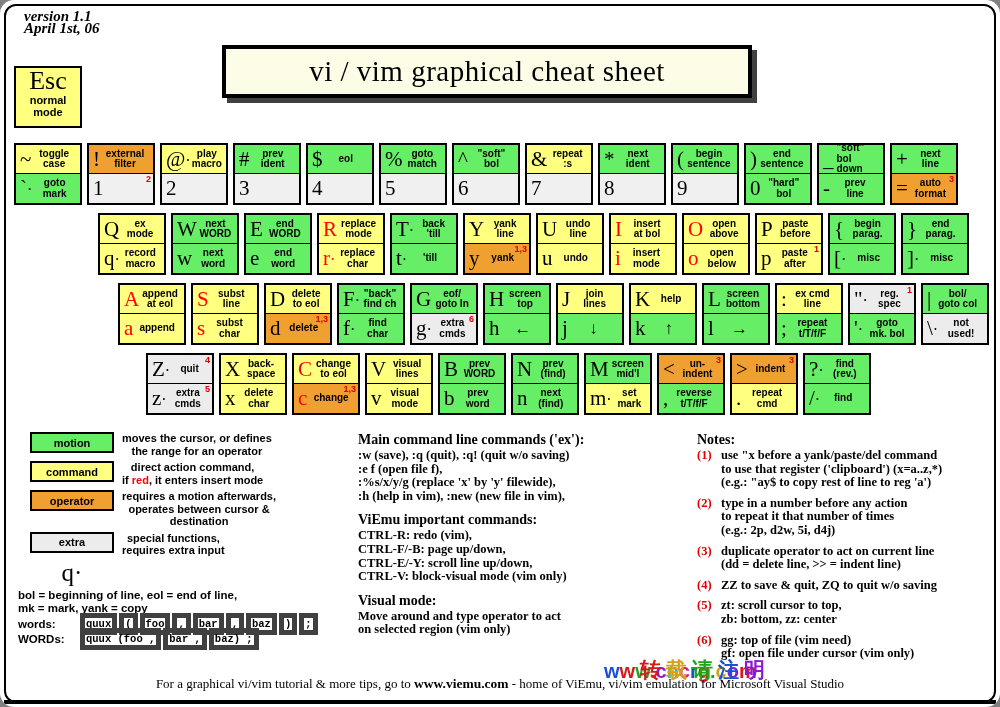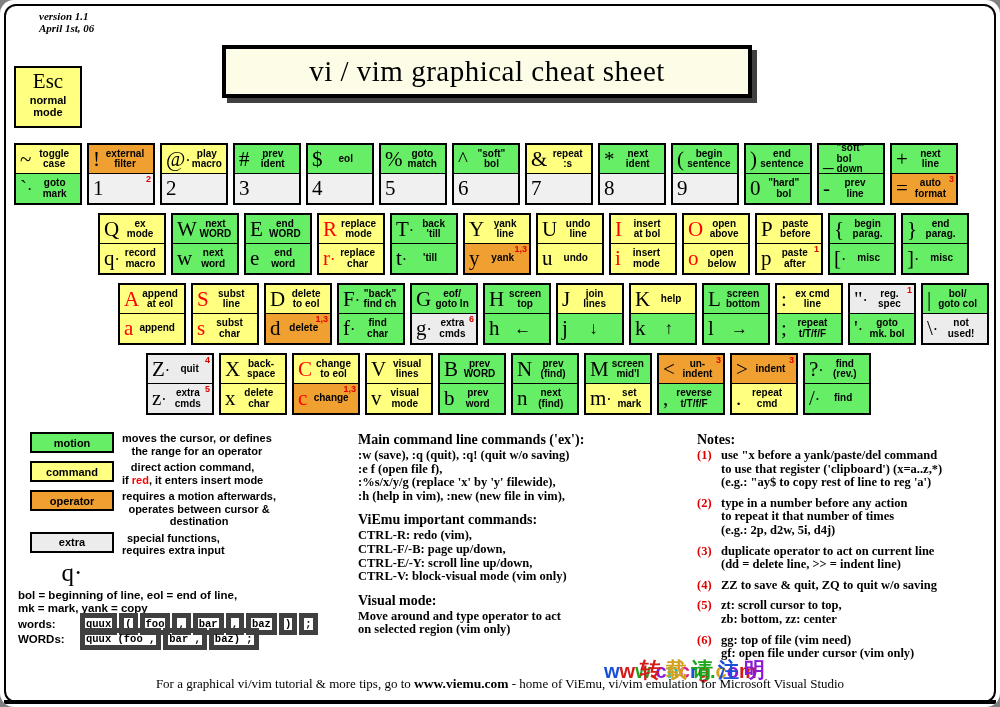--- a/index.html
+++ b/index.html
@@ -11,28 +11,28 @@
   }
   #sheet::after{
     content:"";position:absolute;left:4px;top:4px;right:4px;bottom:4px;
     border:2px solid #000;border-radius:12px;pointer-events:none;
   }
 
   
   .version{
     position:absolute;left:24px;top:10px;
     font-family:"Liberation Serif",serif;font-style:italic;font-weight:bold;
-    font-size:11px;line-height:12px;color:#000;margin-left:15px;
+    font-size:15px;line-height:12px;color:#000;
   }
   .esc-key{
     position:absolute;left:14px;top:66px;width:68px;height:62px;
     background:#ffff80;border:2px solid #000;box-sizing:border-box;
     text-align:center;
   }
-  .esc-key .big{font-size:21px;line-height:26px;font-family:"Liberation Serif",serif;}
+  .esc-key .big{font-size:26px;line-height:26px;font-family:"Liberation Serif",serif;}
   .esc-key .sub{font-size:11px;line-height:12px;font-weight:bold;font-family:"Liberation Sans",sans-serif;}
   .title-box{
     position:absolute;left:222px;top:45px;width:530px;height:53px;
     background:#fdfce6;border:4px solid #000;box-sizing:border-box;
     display:flex;align-items:center;justify-content:center;
     box-shadow:5px 5px 0 rgba(0,0,0,0.75);
   }
   .title-box span{font-size:29px;font-family:"Liberation Serif",serif;letter-spacing:.5px;}
 
   

